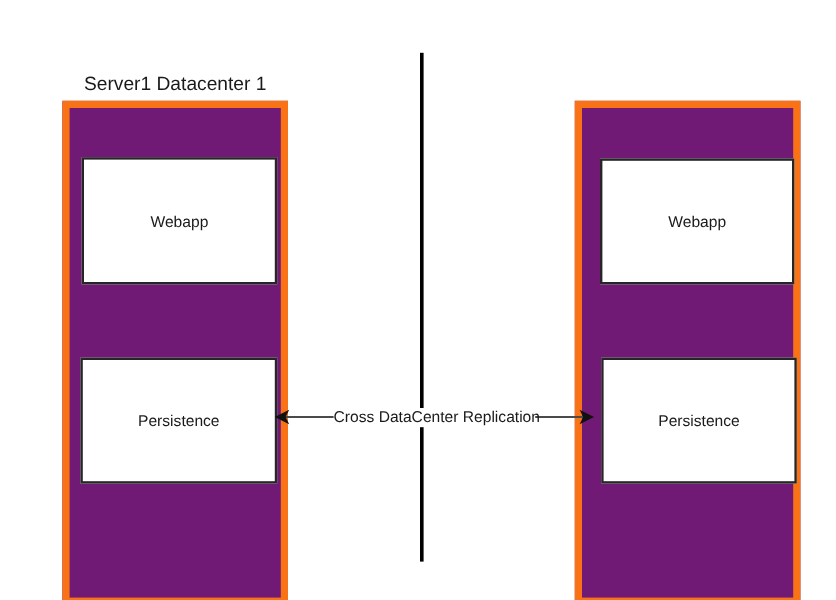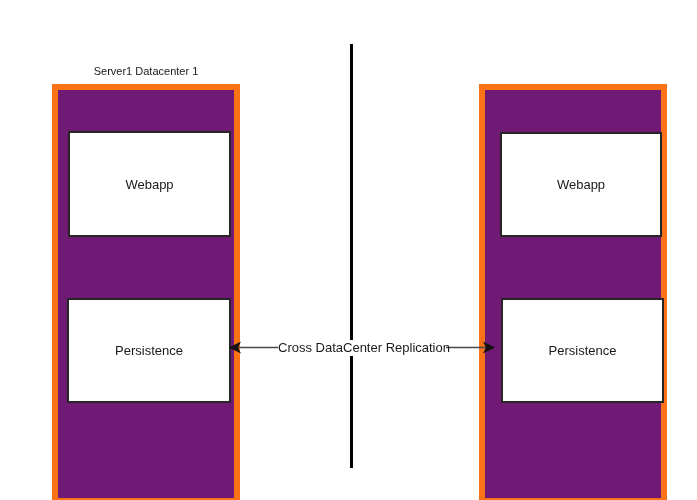--- a/index.html
+++ b/index.html
@@ -15,21 +15,21 @@
     background: #ffffff;
     overflow: hidden;
   }
   .group-title {
     position: absolute;
     top: 63px;
     width: 188px;
     height: 16px;
     line-height: 16px;
     text-align: center;
-    font-size: 11px;
+    font-size: 16px;
     color: #1a1a1a;
     white-space: nowrap;
   }
   .group-title.left  { left: 52px; }
   .group-title.right { left: 479px; }
   .server-box {
     position: absolute;
     top: 84px;
     width: 188px;
     height: 420px;

